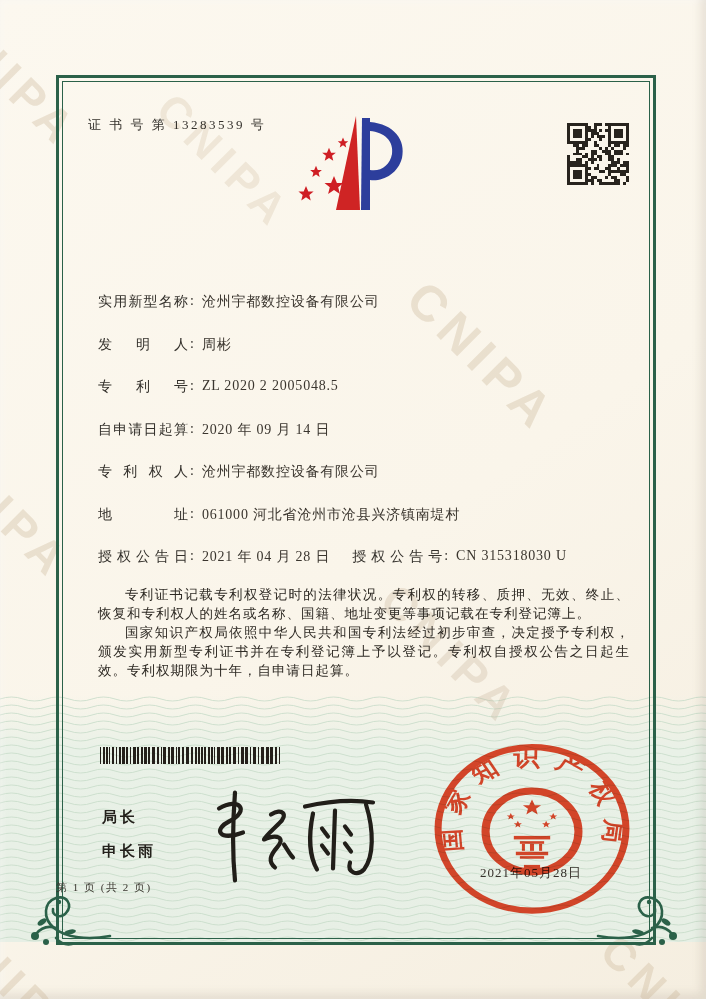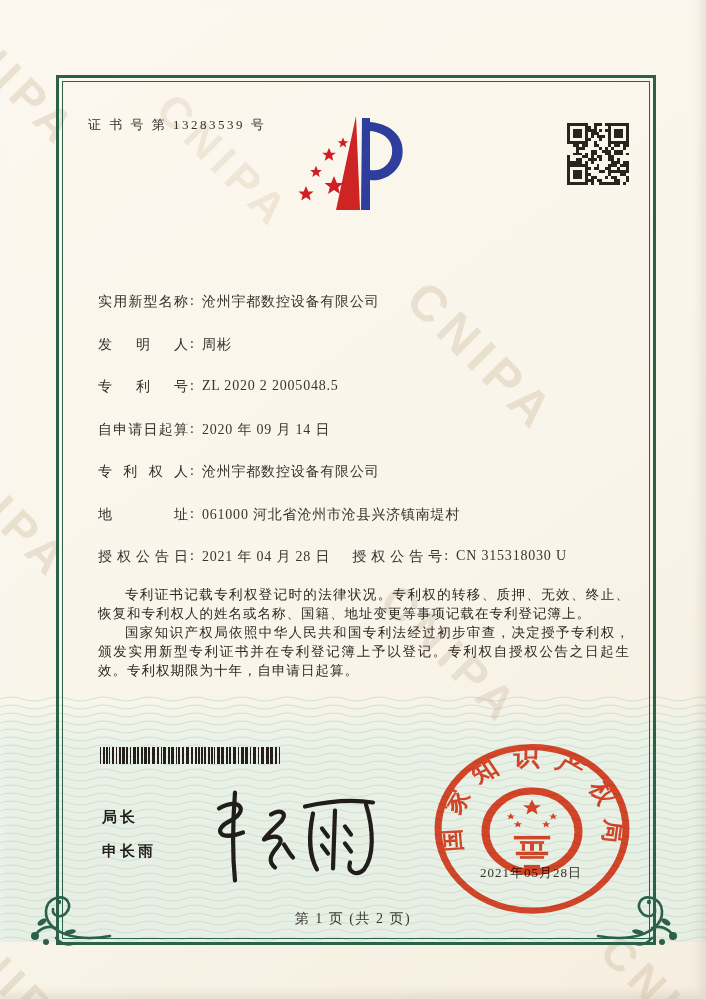--- a/index.html
+++ b/index.html
@@ -52,22 +52,22 @@
              font-weight:600;font-size:15px;letter-spacing:3px;color:#24211c;}
   .sig-name{position:absolute;left:102px;top:842px;z-index:3;font-family:"Liberation Sans","DejaVu Sans",sans-serif;
              font-weight:600;font-size:15px;letter-spacing:3px;color:#24211c;}
   .signature{position:absolute;left:205px;top:782px;width:185px;height:105px;z-index:3;}
   
   .seal-date{position:absolute;left:430px;top:864px;width:202px;z-index:3;text-align:center;
              font-size:13px;letter-spacing:1px;color:#35302a;}
   .seal{position:absolute;left:431px;top:741px;width:202px;height:202px;z-index:4;
         transform:scaleY(.87);transform-origin:top;mix-blend-mode:multiply;opacity:.93;}
   
-  .pageinfo{position:absolute;left:56px;top:910px;width:594px;z-index:3;text-align:center;
-            font-size:14px;letter-spacing:1.5px;color:#3a362f;}
+  .pageinfo{position:absolute;left:56px;top:880px;width:594px;z-index:3;text-align:left;
+            font-size:11px;letter-spacing:1.5px;color:#3a362f;}
   .contnote{position:absolute;left:0;top:948px;width:706px;z-index:3;text-align:center;
             font-size:16px;letter-spacing:3px;color:#322e28;}
 </style>
 </head>
 <body>
 
 <div class="page">
 
   <div class="band">
     <svg>

